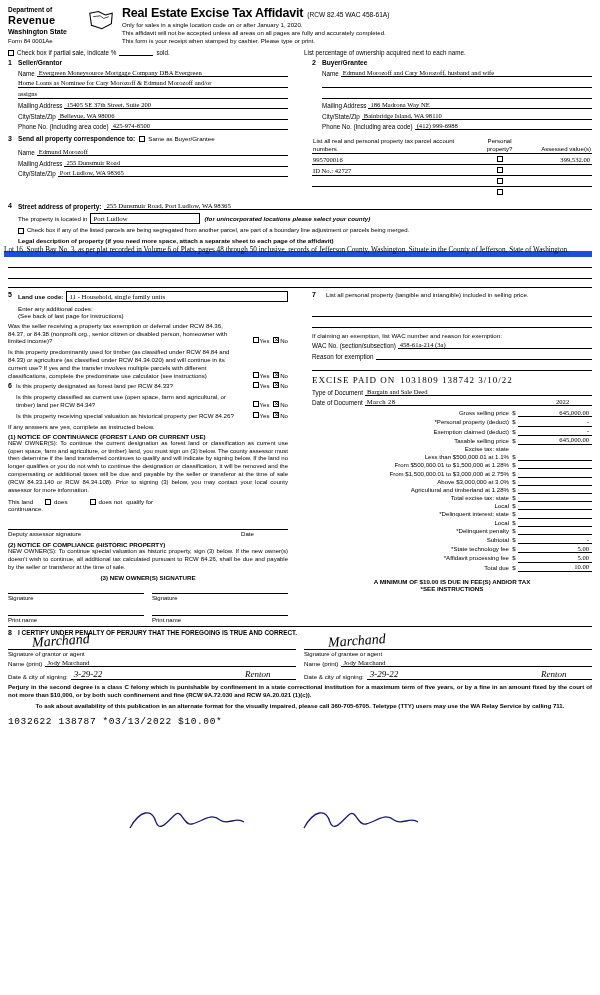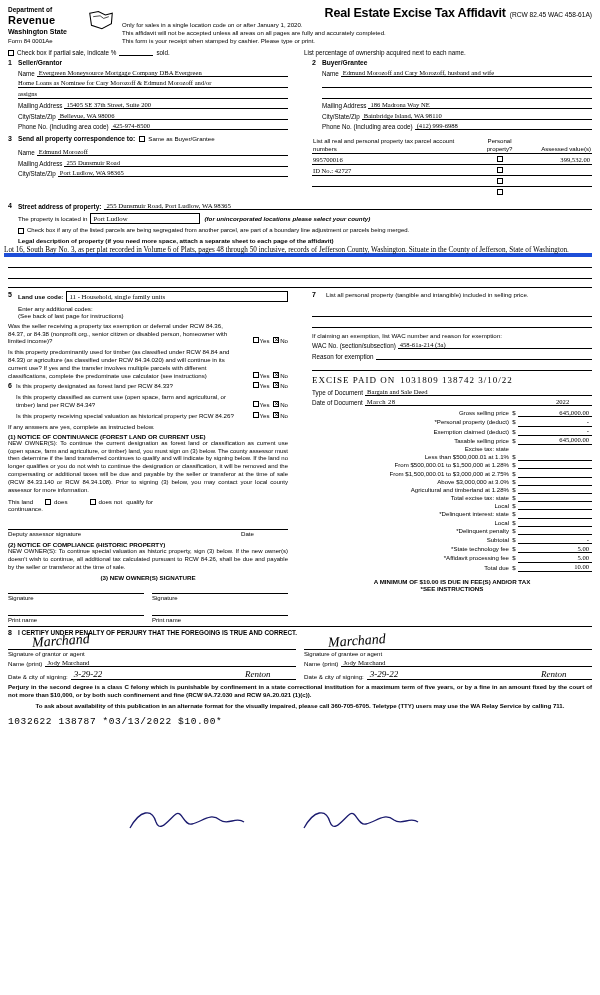--- a/index.html
+++ b/index.html
@@ -100,21 +100,21 @@
       <div class="l1">Department of</div>
       <div class="l2">Revenue</div>
       <div class="l3">Washington State</div>
       <div class="l4">Form 84 0001Ae</div>
       <svg class="wa-mark" viewBox="0 0 30 30">
         <path d="M2 6 L12 4 L20 8 L28 6 L27 18 L16 24 L4 20 Z" fill="none" stroke="#000" stroke-width="1.2"></path>
         <path d="M6 10 L14 9 L18 12 L24 10" fill="none" stroke="#000" stroke-width="0.8"></path>
       </svg>
     </div>
     <div class="hdr-main">
-      <div style="display:flex; align-items:baseline; gap:4px;justify-content:flex-end;">
+      <div style="display:flex; align-items:baseline; gap:4px;">
         <span class="hdr-title">Real Estate Excise Tax Affidavit</span>
         <span style="font-size:6.6px;">(RCW 82.45 WAC 458-61A)</span>
       </div>
       <div class="hdr-sub">
         <div>Only for sales in a single location code on or after January 1, 2020.</div>
         <div>This affidavit will not be accepted unless all areas on all pages are fully and accurately completed.</div>
         <div>This form is your receipt when stamped by cashier. Please type or print.</div>
       </div>
     </div>
   </div>
@@ -251,21 +251,21 @@
         <span class="boxed" style="margin-left:3px; width:110px;">Port Ludlow</span>
         <span class="bold ital" style="margin-left:4px;">(for unincorporated locations please select your county)</span>
       </div>
       <div style="display:flex; align-items:flex-start; margin-top:3px;">
         <span class="chk" style="margin-top:1px;"></span>
         <span class="small">Check box if any of the listed parcels are being segregated from another parcel, are part of a boundary line adjustment or parcels being merged.</span>
       </div>
       <div class="bold" style="margin-top:2px;">Legal description of property (if you need more space, attach a separate sheet to each page of the affidavit)</div>
     </div>
   </div>
-  <div style="border-bottom:4px solid #1d4ed8; height:11px; font-family:'Liberation Serif',serif; font-size:7.2px; margin-left:-4px;">Lot 16, South Bay No. 3, as per plat recorded in Volume 6 of Plats, pages 48 through 50 inclusive, records of Jefferson County, Washington. Situate in the County of Jefferson, State of Washington.</div>
+  <div style="border-bottom:6px solid #1d4ed8; height:11px; font-family:'Liberation Serif',serif; font-size:7.2px; margin-left:-4px;">Lot 16, South Bay No. 3, as per plat recorded in Volume 6 of Plats, pages 48 through 50 inclusive, records of Jefferson County, Washington. Situate in the County of Jefferson, State of Washington.</div>
   <div style="border-bottom:1px solid #000; height:11px;"></div>
   <div style="border-bottom:1px solid #000; height:11px;"></div>
   <div style="border-bottom:1px solid #000; height:9px;"></div>
 
   <div class="cols" style="margin-top:3px;">
 
     <div class="col">
       <div class="sec">
         <div class="sec-num">5</div>
         <div class="sec-body">

